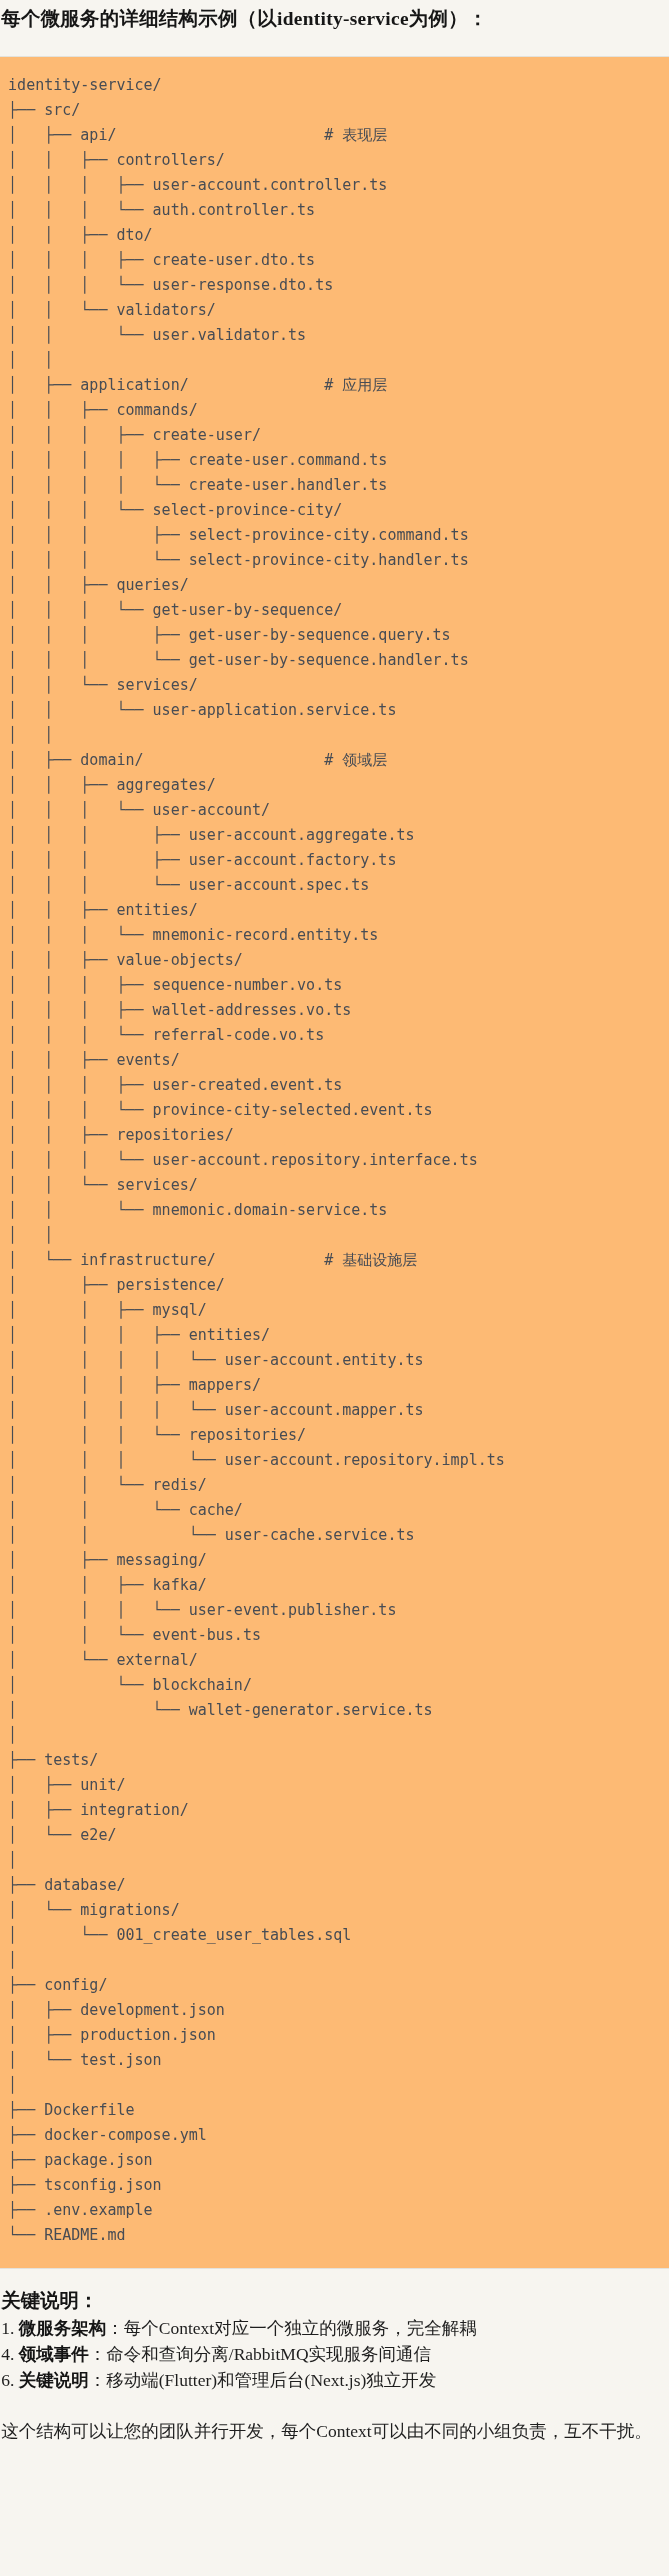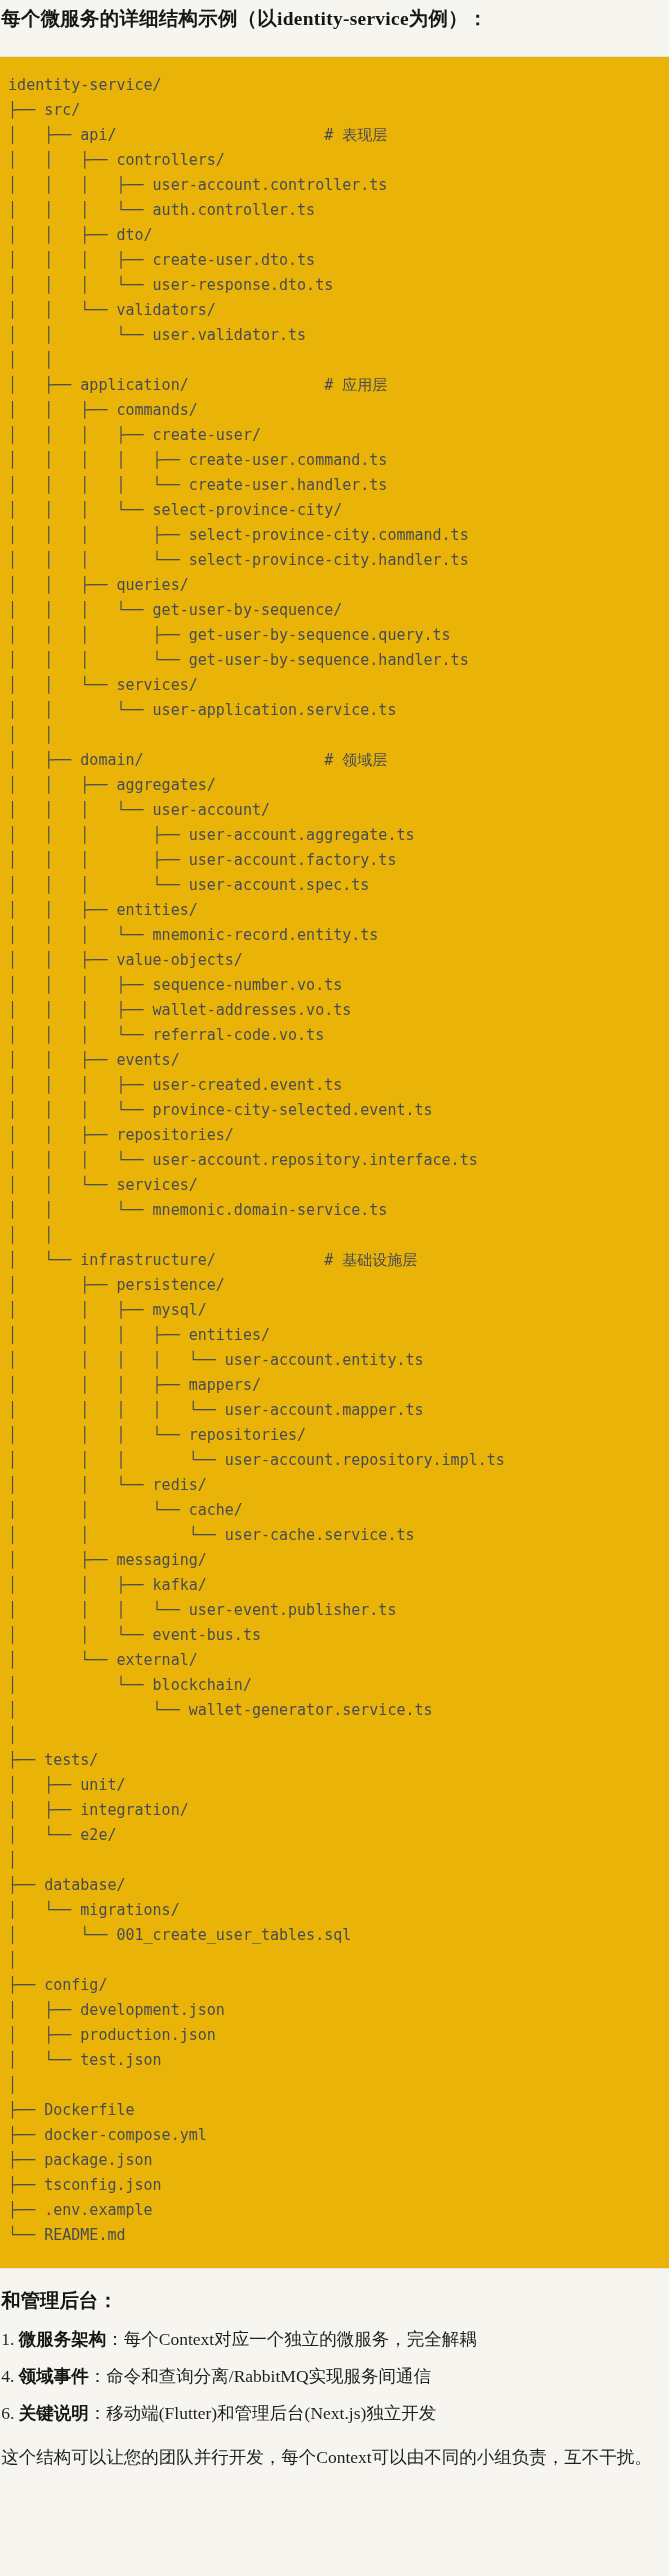--- a/index.html
+++ b/index.html
@@ -19,21 +19,21 @@
   .page-title {
     margin: 0;
     font-size: 19.4px;
     line-height: 27.5px;
     font-weight: 700;
     color: #161616;
     letter-spacing: 0.3px;
     white-space: nowrap;
   }
   .code-section {
-    background: #eab308;
+    background: #fdba74;
     border-bottom: 0.6px solid #e3e2dc;
     padding: 15.6px 3.8px 20.6px 8.1px;
     overflow: hidden;
   }
   .code-section pre {
     margin: 0;
     font-family: "DejaVu Sans Mono", monospace;
     font-size: 15px;
     line-height: 25px;
     color: #474c54;
@@ -43,31 +43,31 @@
     padding: 0 5px 12.5px 1.3px;
   }
   .notes-heading {
     margin: 19.4px 0 0 0;
     font-size: 19.4px;
     line-height: 24px;
     font-weight: 700;
     color: #141414;
   }
   .note-item {
-    margin-top: 15px;
+    margin-top: 4px;
     font-size: 17.5px;
     line-height: 22px;
     color: #1e1e1e;
     white-space: nowrap;
   }
   .note-item .num { font-weight: 400; }
   .note-item .label { font-weight: 700; color: #141414; }
   .note-item .colon { font-weight: 400; }
   .closing-paragraph {
-    margin: 22px 0 0 0;
+    margin: 29px 0 0 0;
     font-size: 17.5px;
     line-height: 22.5px;
     color: #1e1e1e;
     white-space: nowrap;
   }
 </style>
 </head>
 <body>
 
 <div class="header">
@@ -158,21 +158,21 @@
 │
 ├── Dockerfile
 ├── docker-compose.yml
 ├── package.json
 ├── tsconfig.json
 ├── .env.example
 └── README.md</pre>
 </div>
 
 <div class="notes">
-  <h3 class="notes-heading">和管理后台：</h3>
+  <h3 class="notes-heading">关键说明：</h3>
 
   <div class="note-item">
     <span class="num">1. </span><span class="label">微服务架构</span><span class="colon">：</span><span class="text">每个Context对应一个独立的微服务，完全解耦</span>
   </div>
 
 
 
   <div class="note-item">
     <span class="num">4. </span><span class="label">领域事件</span><span class="colon">：</span><span class="text">命令和查询分离/RabbitMQ实现服务间通信</span>
   </div>

